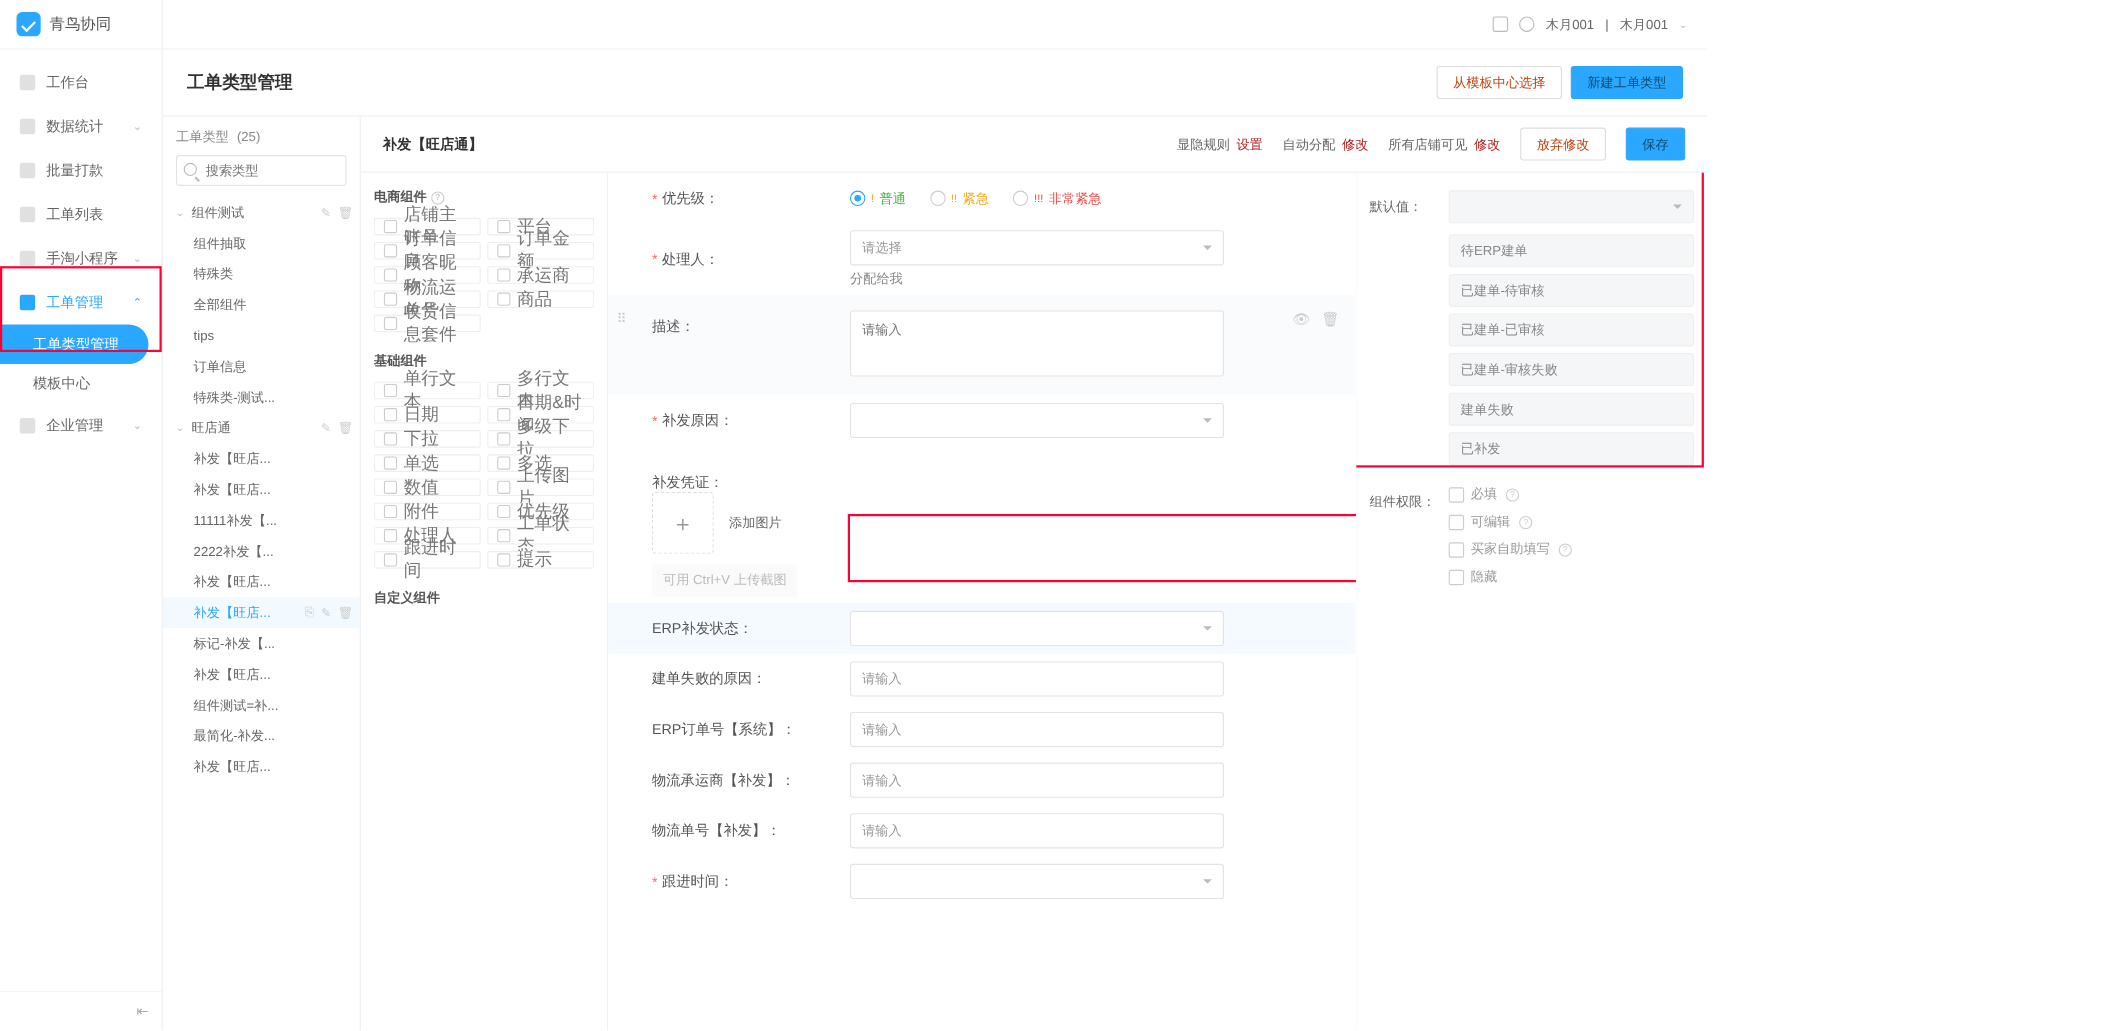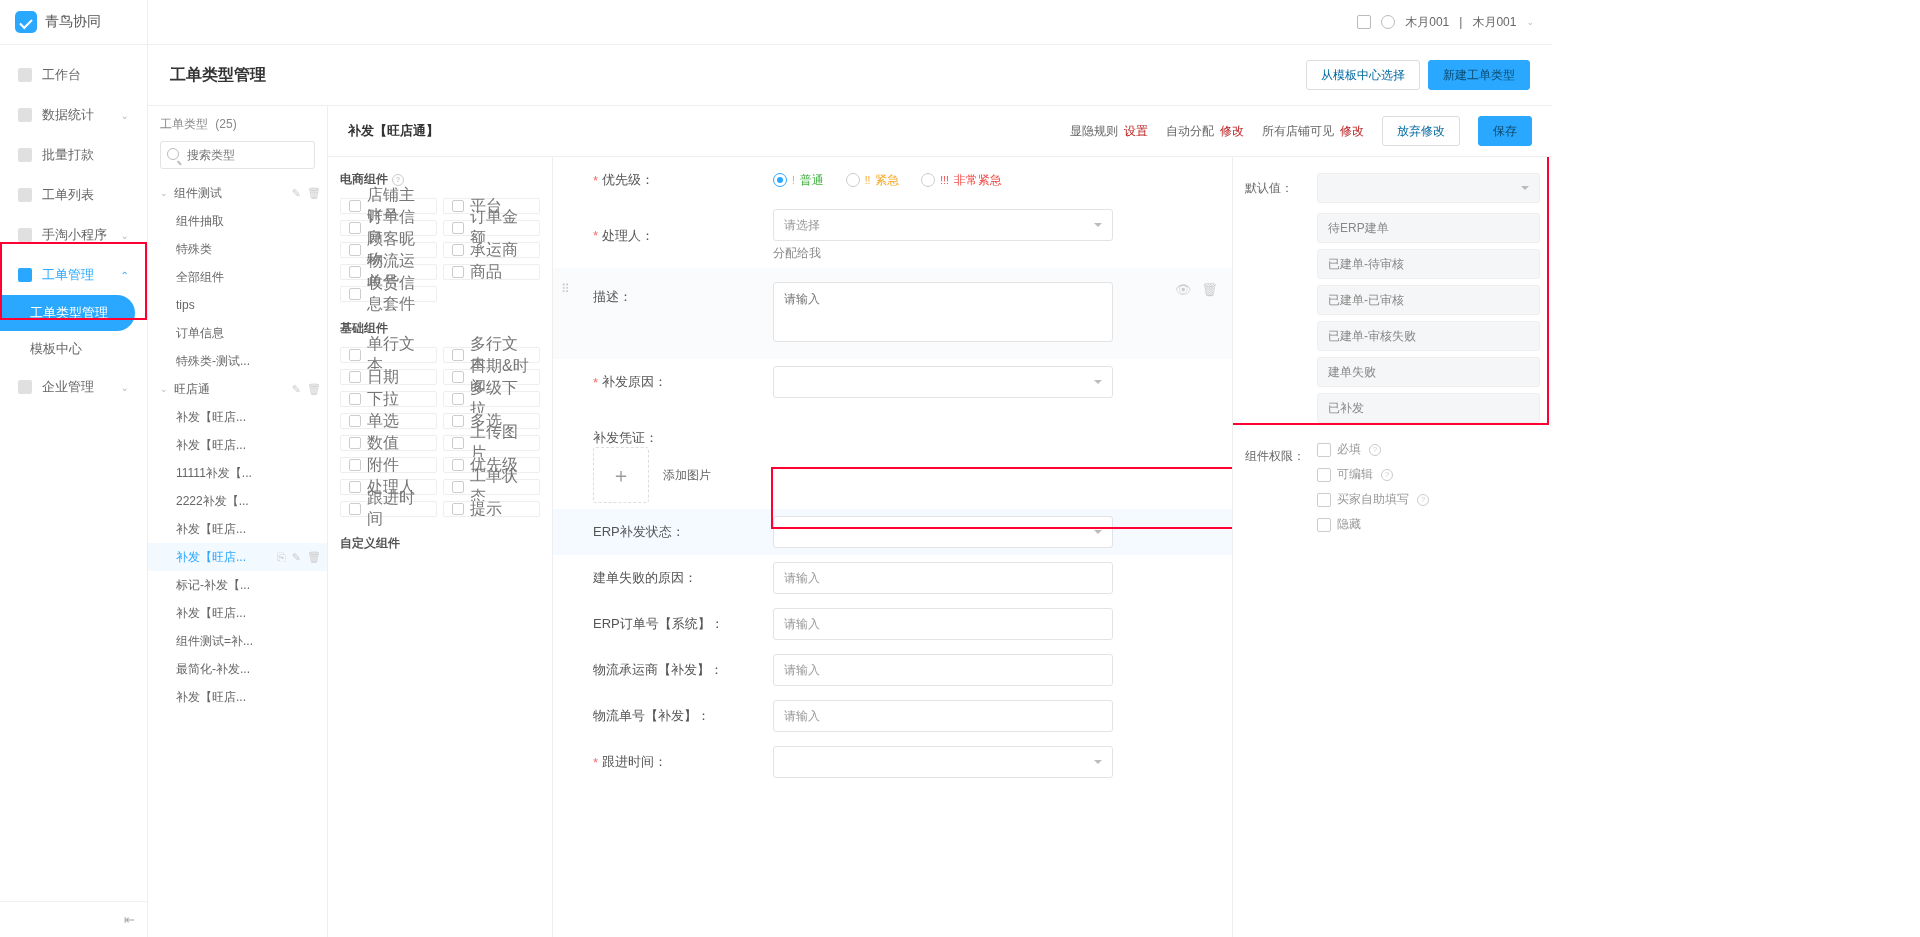--- a/index.html
+++ b/index.html
@@ -25,21 +25,21 @@
 .collapse-handle { height: 36px; display: flex; align-items: center; justify-content: flex-end; padding-right: 12px; color: #aaa; border-top: 1px solid #f2f2f2; }
 
 
 .main { flex: 1; display: flex; flex-direction: column; }
 .topbar { height: 45px; border-bottom: 1px solid #f0f0f0; display: flex; align-items: center; justify-content: flex-end; padding: 0 18px; color: #666; font-size: 12px; gap: 10px; }
 .topbar .sq { width: 14px; height: 14px; border: 1px solid #bbb; border-radius: 2px; }
 .topbar .avatar { width: 14px; height: 14px; border: 1px solid #bbb; border-radius: 50%; }
 
 .page-header { display: flex; align-items: center; padding: 15px 22px; }
 .page-title { font-size: 16px; font-weight: 600; }
-.btn { height: 30px; padding: 0 14px; border: 1px solid #ddd; background: #fff; border-radius: 3px; font-size: 12px; cursor: pointer; color: #0369a1; }
+.btn { height: 30px; padding: 0 14px; border: 1px solid #ddd; background: #fff; border-radius: 3px; font-size: 12px; cursor: pointer; color: #c2410c; }
 .btn.primary { background: #2aa8ff; color: #0c4a6e; border-color: #2aa8ff; }
 .page-header .right { margin-left: auto; display: flex; gap: 8px; }
 
 .body { flex: 1; display: flex; min-height: 0; border-top: 1px solid #eee; }
 
 
 .typelist { width: 180px; border-right: 1px solid #eee; padding: 10px 12px; overflow-y: auto; }
 .typelist-head { color: #888; font-size: 12px; margin-bottom: 8px; }
 .search { position: relative; margin-bottom: 10px; }
 .search input { width: 100%; height: 28px; border: 1px solid #e3e3e3; border-radius: 3px; padding: 0 8px 0 26px; font-size: 12px; color: #999; }
@@ -477,20 +477,21 @@
 
             <div class="frow" style="flex-direction:column;align-items:flex-start;">
               <div class="flabel" style="padding-top:18px;">
                   <span>补发凭证：</span>
                 </div>
               <div class="fcontrol">
                 <div class="addimg-wrap">
                   <div class="addimg">＋</div>
                   <span>添加图片</span>
                 </div>
+                <div class="hint" style="background:#fafafa;padding:6px 10px;margin-top:10px;border-radius:2px;">可用 Ctrl+V 上传截图</div>
               </div>
             </div>
 
             <div class="frow selected" style="position:relative;">
               <div class="flabel">
                   <span>ERP补发状态：</span>
                 </div>
               <div class="fcontrol">
                   <div class="select"></div>
                 </div>

